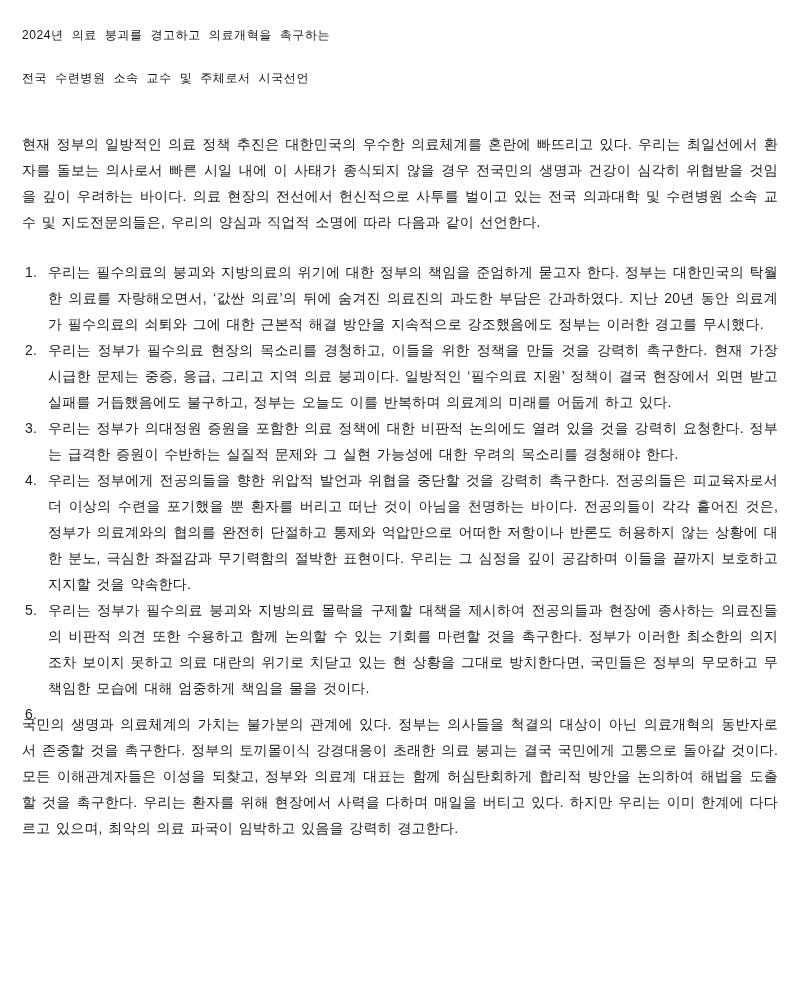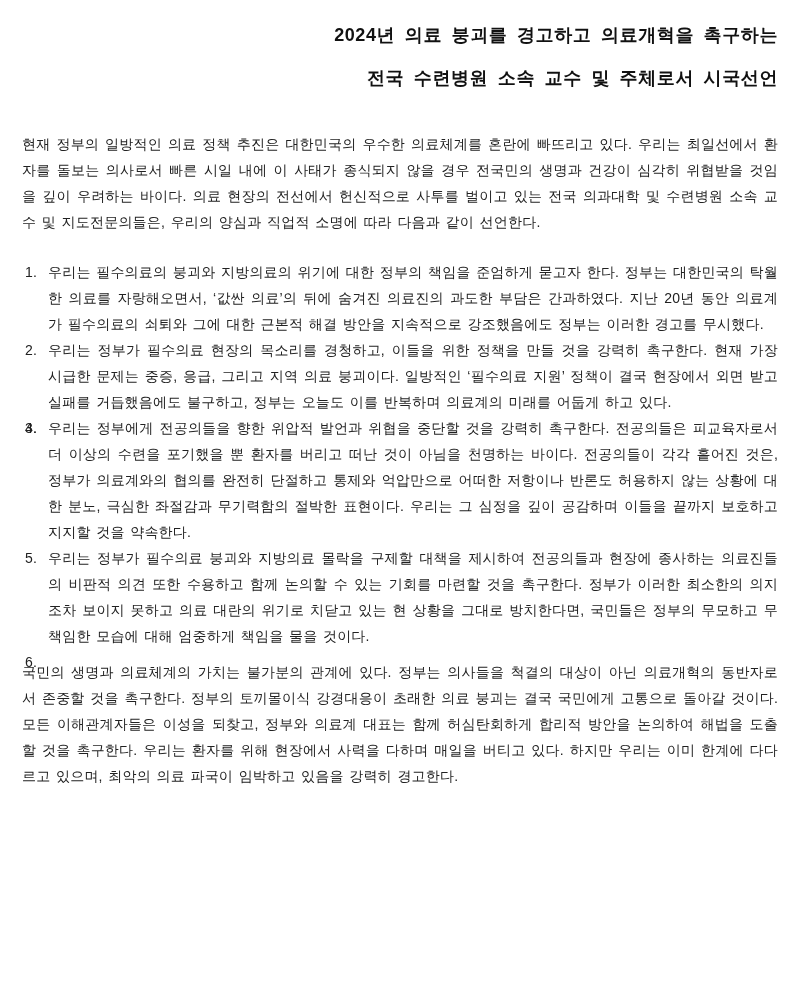--- a/index.html
+++ b/index.html
@@ -14,23 +14,23 @@
     margin: 0 auto;
     background: #ffffff;
     box-sizing: border-box;
     padding: 14px 22px 20px 22px;
     font-family: "Liberation Sans", "DejaVu Sans", sans-serif;
     color: #212121;
     overflow: hidden;
   }
   .doc-title {
     margin: 0;
-    text-align: right;
-    font-size: 18px;
-    font-weight: bold;
+    text-align: left;
+    font-size: 12px;
+    font-weight: normal;
     line-height: 43px;
     letter-spacing: 0.6px;
     word-spacing: 4px;
     color: #111111;
   }
   .doc-title .title-line {
     display: block;
   }
   .body-text {
     font-size: 14px;
@@ -81,20 +81,21 @@
     <li>
       <span class="li-num">1.</span>
       <span class="li-text">우리는 필수의료의 붕괴와 지방의료의 위기에 대한 정부의 책임을 준엄하게 묻고자 한다. 정부는 대한민국의 탁월한 의료를 자랑해오면서, ‘값싼 의료’의 뒤에 숨겨진 의료진의 과도한 부담은 간과하였다. 지난 20년 동안 의료계가 필수의료의 쇠퇴와 그에 대한 근본적 해결 방안을 지속적으로 강조했음에도 정부는 이러한 경고를 무시했다.</span>
     </li>
     <li>
       <span class="li-num">2.</span>
       <span class="li-text">우리는 정부가 필수의료 현장의 목소리를 경청하고, 이들을 위한 정책을 만들 것을 강력히 촉구한다. 현재 가장 시급한 문제는 중증, 응급, 그리고 지역 의료 붕괴이다. 일방적인 ‘필수의료 지원’ 정책이 결국 현장에서 외면 받고 실패를 거듭했음에도 불구하고, 정부는 오늘도 이를 반복하며 의료계의 미래를 어둡게 하고 있다.</span>
     </li>
     <li>
       <span class="li-num">3.</span>
+      <span class="li-text">우리는 정부가 의대정원 증원을 포함한 의료 정책에 대한 비판적 논의에도 열려 있을 것을 강력히 요청한다. 정부는 급격한 증원이 수반하는 실질적 문제와 그 실현 가능성에 대한 우려의 목소리를 경청해야 한다.</span>
     </li>
     <li>
       <span class="li-num">4.</span>
       <span class="li-text">우리는 정부에게 전공의들을 향한 위압적 발언과 위협을 중단할 것을 강력히 촉구한다. 전공의들은 피교육자로서 더 이상의 수련을 포기했을 뿐 환자를 버리고 떠난 것이 아님을 천명하는 바이다. 전공의들이 각각 흩어진 것은, 정부가 의료계와의 협의를 완전히 단절하고 통제와 억압만으로 어떠한 저항이나 반론도 허용하지 않는 상황에 대한 분노, 극심한 좌절감과 무기력함의 절박한 표현이다. 우리는 그 심정을 깊이 공감하며 이들을 끝까지 보호하고 지지할 것을 약속한다.</span>
     </li>
     <li>
       <span class="li-num">5.</span>
       <span class="li-text">우리는 정부가 필수의료 붕괴와 지방의료 몰락을 구제할 대책을 제시하여 전공의들과 현장에 종사하는 의료진들의 비판적 의견 또한 수용하고 함께 논의할 수 있는 기회를 마련할 것을 촉구한다. 정부가 이러한 최소한의 의지조차 보이지 못하고 의료 대란의 위기로 치닫고 있는 현 상황을 그대로 방치한다면, 국민들은 정부의 무모하고 무책임한 모습에 대해 엄중하게 책임을 물을 것이다.</span>
     </li>
     <li>

